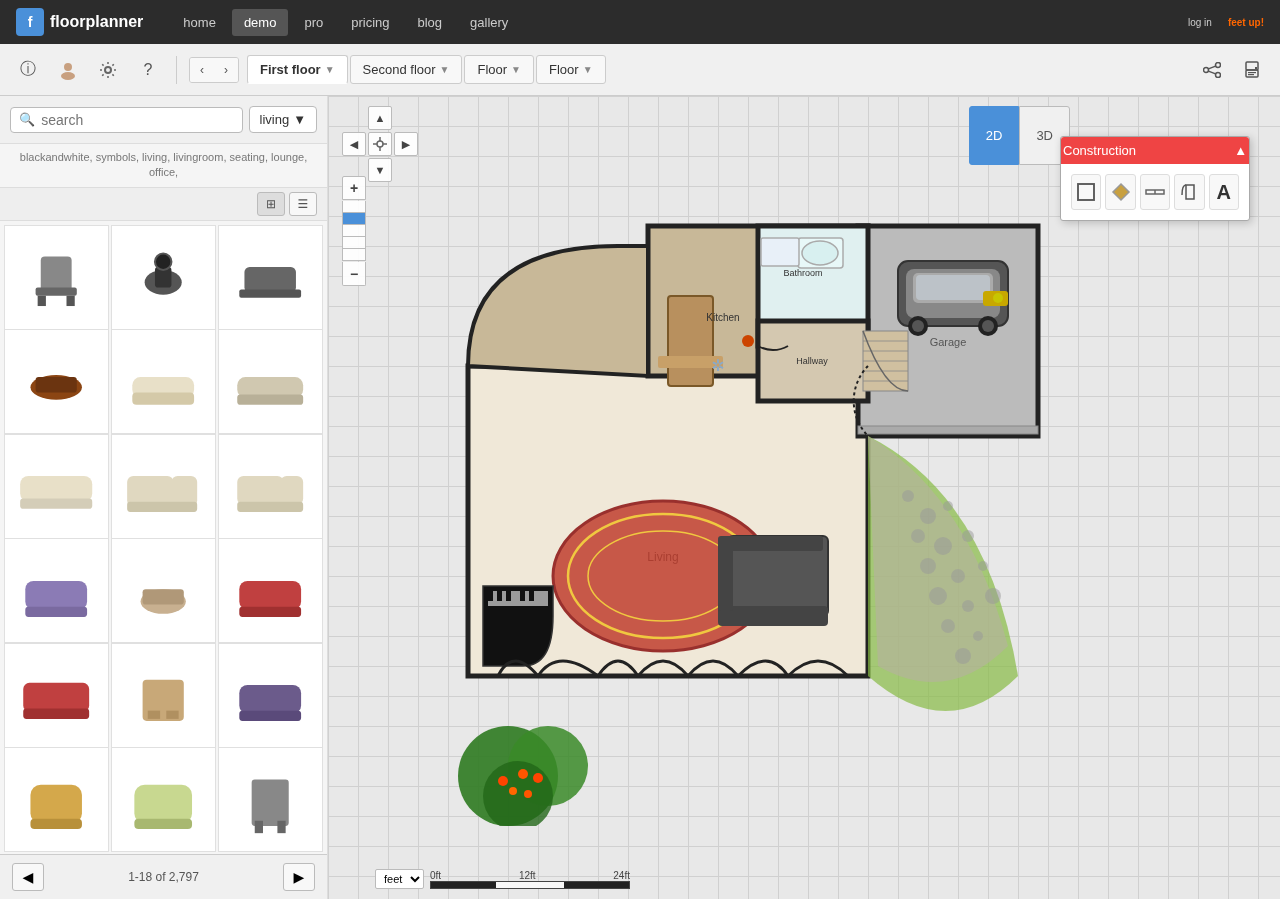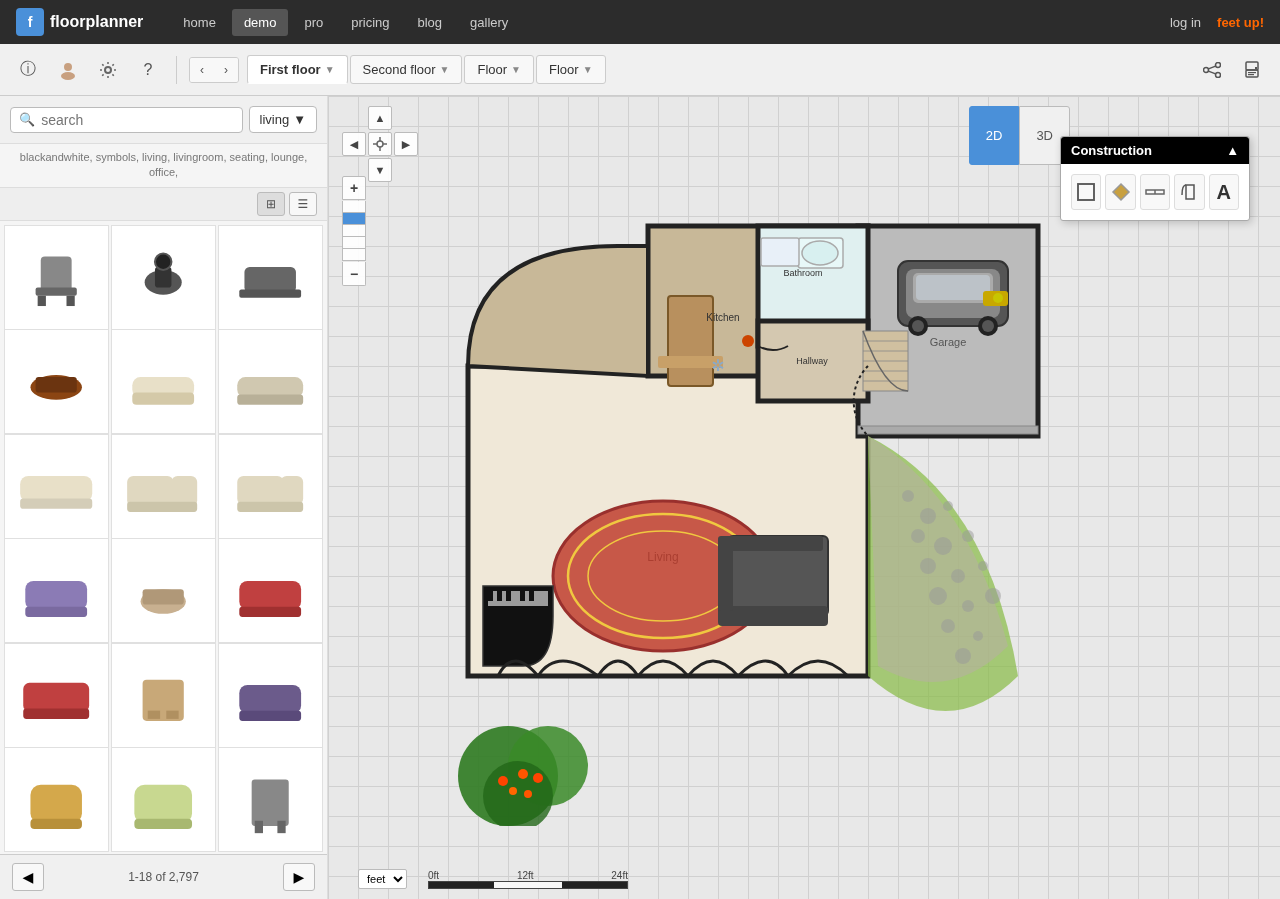--- a/index.html
+++ b/index.html
@@ -35,21 +35,21 @@
     .nav-link {
       color: #ccc;
       text-decoration: none;
       padding: 6px 12px;
       font-size: 13px;
       border-radius: 3px;
       cursor: pointer;
     }
     .nav-link.active { background: #555; color: white; }
     .nav-right { margin-left: auto; display: flex; align-items: center; gap: 16px; }
-    .nav-right a { color: #ccc; text-decoration: none; font-size: 13px; }
+    .nav-right a { color: #ccc; text-decoration: none; font-size: 10px; }
     .nav-right .signup { color: #ff6600; font-weight: bold; }
 
     
     #toolbar {
       background: #f0f0f0;
       height: 52px;
       border-bottom: 1px solid #ccc;
       display: flex;
       align-items: center;
       padding: 0 12px;
@@ -305,25 +305,25 @@
       position: absolute;
       top: 40px; right: 30px;
       width: 190px;
       background: white;
       border: 1px solid #aaa;
       border-radius: 3px;
       box-shadow: 2px 2px 8px rgba(0,0,0,0.2);
       z-index: 10;
     }
     .panel-header {
-      background: #000000;
+      background: #ef4444;
       color: white;
-      padding: 6px 10px;
+      padding: 6px 2px;
       font-size: 13px;
-      font-weight: bold;
+      font-weight: normal;
       display: flex; justify-content: space-between; align-items: center;
       border-radius: 3px 3px 0 0;
       cursor: pointer;
     }
     .panel-icons {
       display: flex; gap: 4px;
       padding: 10px;
     }
     .panel-icon-btn {
       width: 36px; height: 36px;
@@ -340,22 +340,22 @@
     #floor-plan {
       position: absolute;
       top: 50px; left: 40px;
       width: 680px; height: 680px;
       z-index: 5;
     }
 
     
     #scale-bar {
       position: absolute;
-      bottom: 10px; left: 30px;
-      display: flex; align-items: center; gap: 21px;
+      bottom: 10px; left: 47px;
+      display: flex; align-items: center; gap: 6px;
       z-index: 10;
     }
     .unit-select {
       border: 1px solid #bbb; background: white;
       padding: 2px 4px; font-size: 11px;
       border-radius: 2px;
       cursor: pointer;
     }
     .scale-visual {
       display: flex; flex-direction: column; align-items: center;

